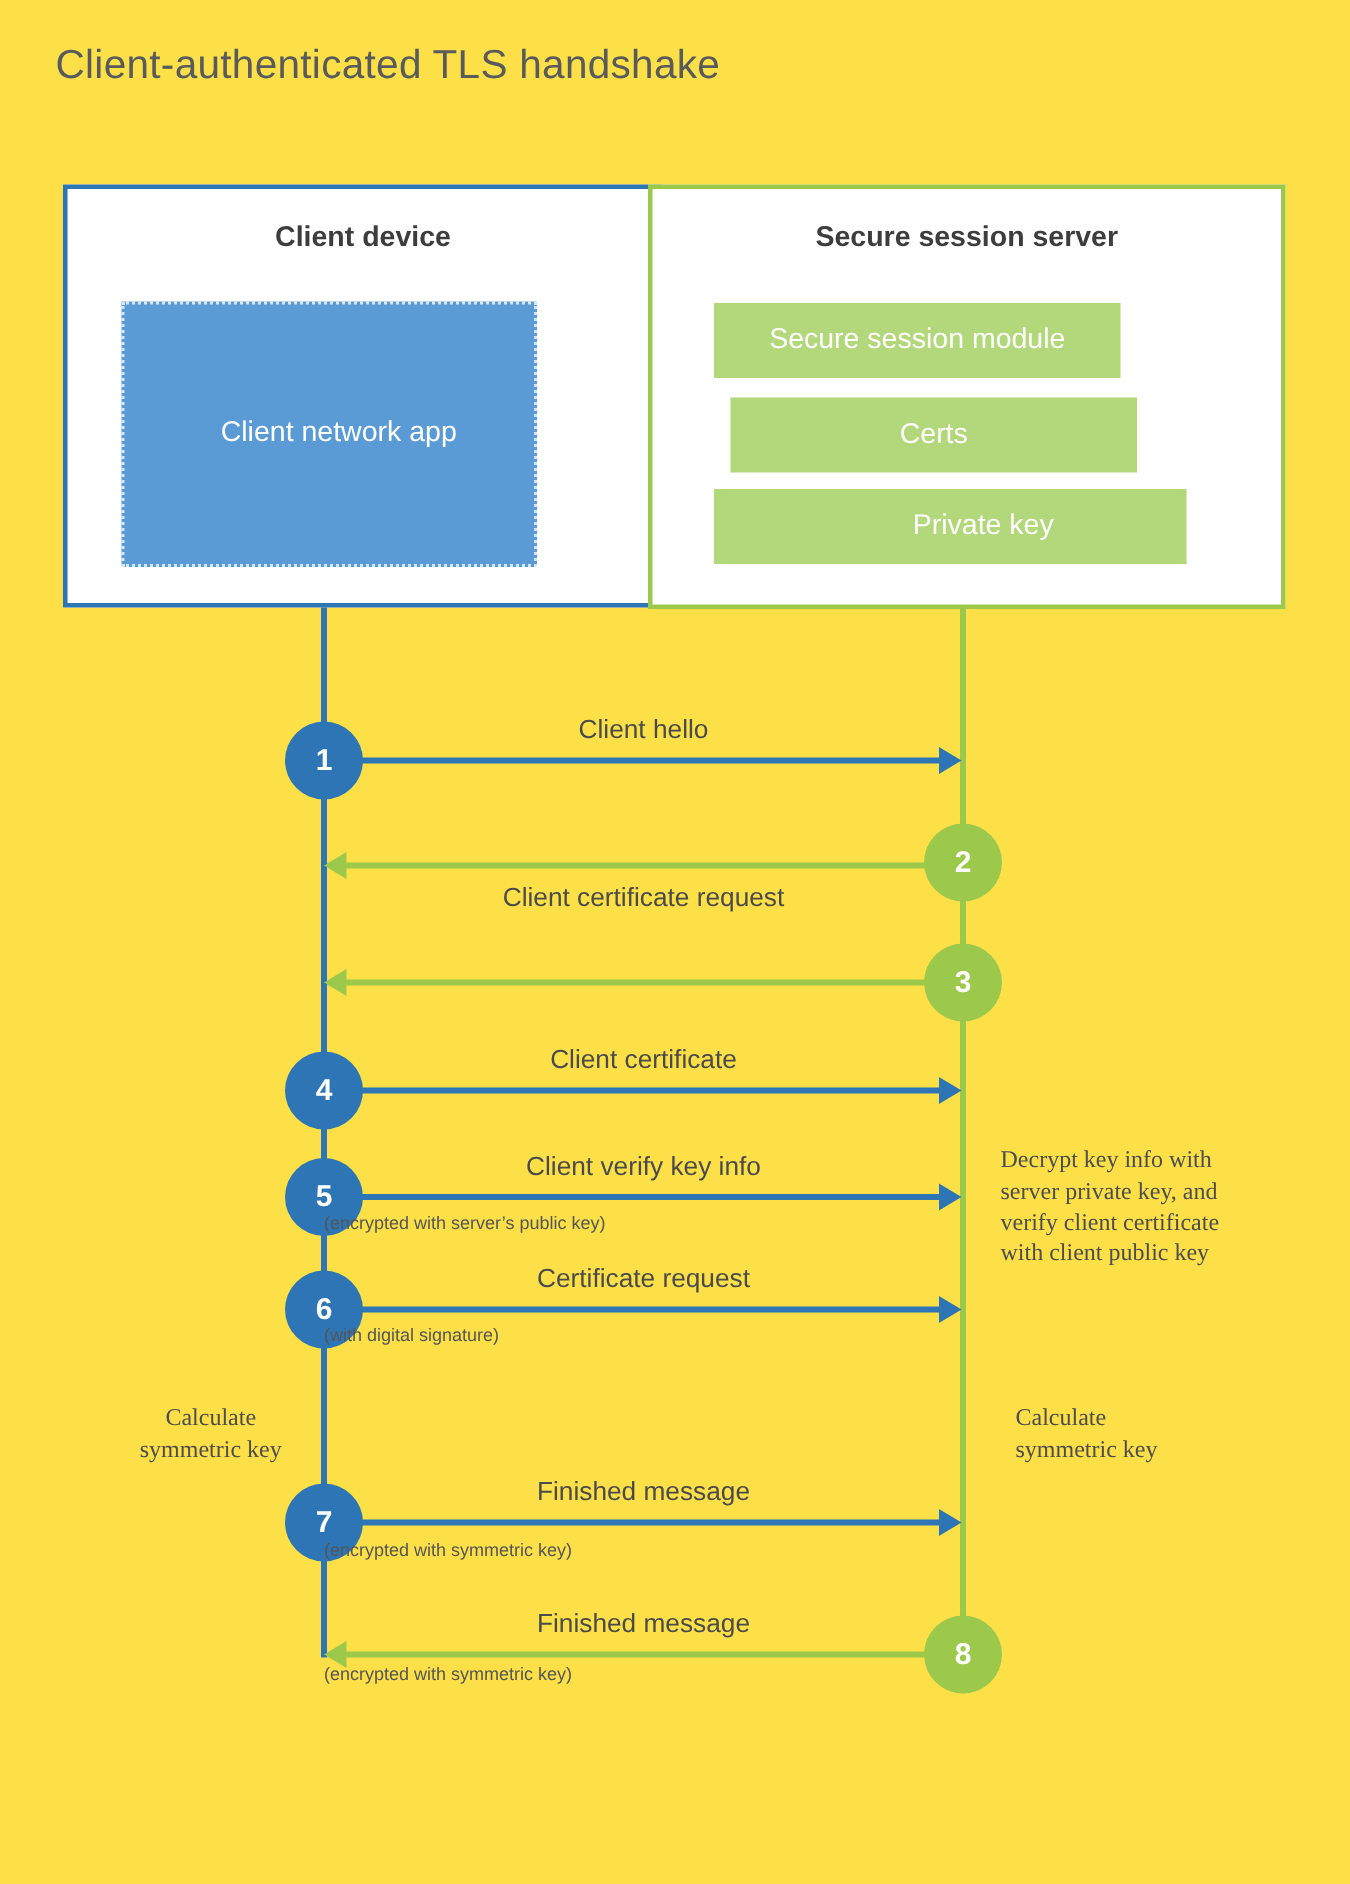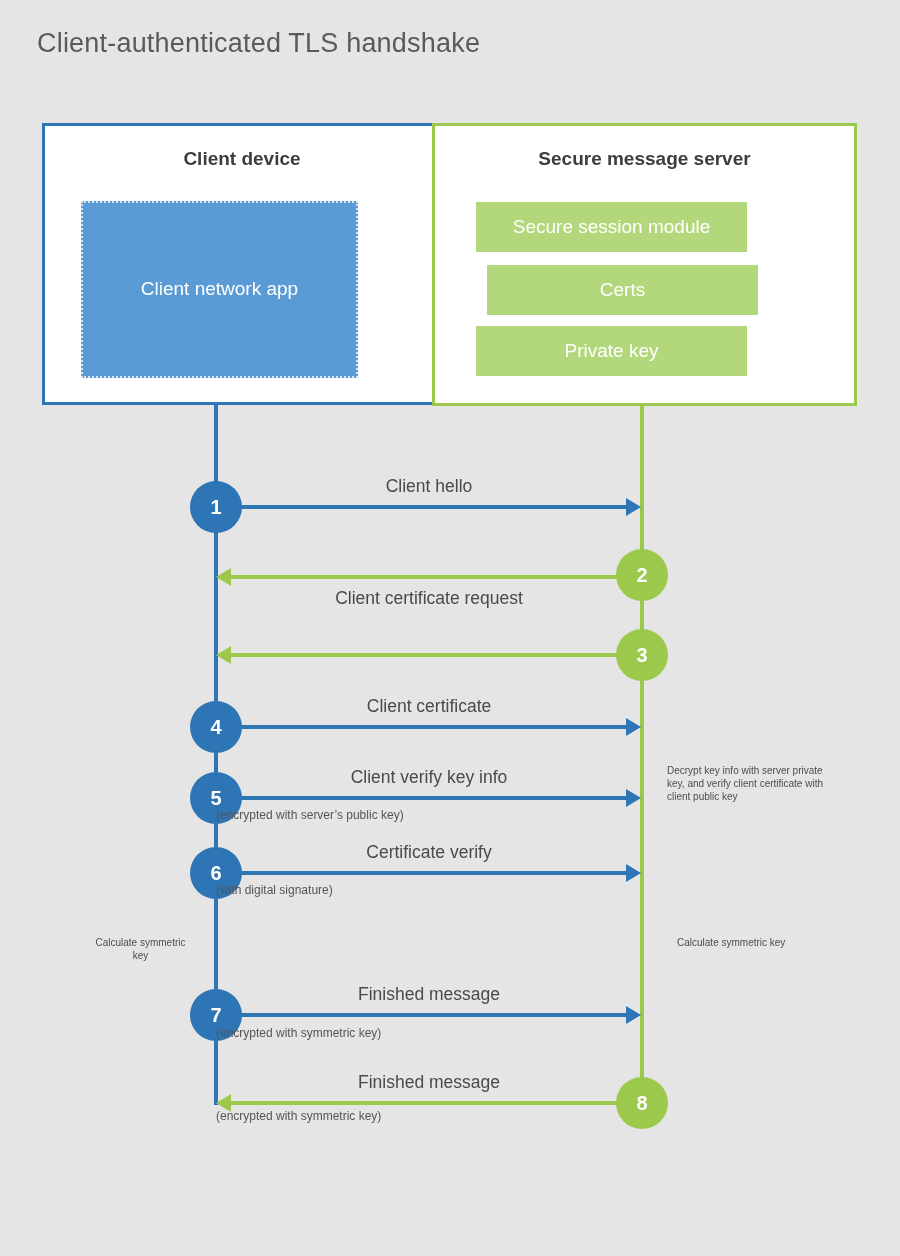--- a/index.html
+++ b/index.html
@@ -1,43 +1,43 @@
 <!DOCTYPE html>
 <html style="--blue: #2e75b6; --blue_fill: #5b9bd5; --green: #9cc84b; --green_fill: #b3d87c; --text_dark: #3d3d3d; --text_gray: #4a4a4a; --title_gray: #595a5c;"><head>
 <meta charset="utf-8">
 <style>
   html,body{margin:0;padding:0;background:#fff;}
   #canvas{
-    position:relative;width:900px;height:1256px;background:#e5e5e5;overflow:hidden;
+    position:relative;width:900px;height:1256px;background:#fde047;overflow:hidden;
     font-family:"Liberation Sans","DejaVu Sans",sans-serif;
   }
   .abs{position:absolute;}
   
   .page-title{
     left:37px;top:28px;font-size:27px;font-weight:300;color:#595a5c;letter-spacing:.2px;
   }
   
   .actor-box{box-sizing:border-box;background:#fff;}
   .client-box{left:42px;top:123px;width:400px;height:282px;border:3px solid var(--blue);}
   .server-box{left:432px;top:123px;width:425px;height:283px;border:3px solid var(--green);}
   .actor-title{
     position:absolute;left:0;right:0;top:22px;text-align:center;
     font-size:19px;font-weight:bold;color:#3d3d3d;
   }
   .app-box{
     position:absolute;left:36px;top:75px;width:277px;height:177px;box-sizing:border-box;
     background:var(--blue_fill);border:2px dotted rgba(255,255,255,.75);
     display:flex;align-items:center;justify-content:center;
   }
-  .app-label{width:170px;text-align:center;color:#fff;font-size:19px;line-height:1.5;}
+  .app-label{width:170px;text-align:right;color:#fff;font-size:19px;line-height:1.5;}
   .module-bar{
     position:absolute;left:41px;width:271px;height:50px;background:var(--green_fill);
     display:flex;align-items:center;justify-content:center;color:#fff;font-size:19px;
   }
-  .bar-0{top:76px;} .bar-1{top:139px;margin-left:11px;} .bar-2{top:200px;}
+  .bar-0{top:76px;} .bar-1{top:139px;margin-left:11px;} .bar-2{top:200px;padding-left:44px;}
   
   .lifeline{width:4px;}
   .client-lifeline{left:214px;top:405px;height:700px;background:var(--blue);}
   .server-lifeline{left:640px;top:406px;height:697px;background:var(--green);}
   
   .circle{
     width:52px;height:52px;border-radius:50%;display:flex;align-items:center;justify-content:center;
     color:#fff;font-size:20px;font-weight:bold;
   }
   .circle.blue{background:var(--blue);}
@@ -48,41 +48,41 @@
   .head{width:0;height:0;border-top:9px solid transparent;border-bottom:9px solid transparent;}
   .head.right{border-left:15px solid var(--blue);}
   .head.left{border-right:15px solid var(--green);}
   .msg-label{
     left:216px;width:426px;text-align:center;font-size:17.5px;color:#4a4a4a;
   }
   .msg-sub{
     left:216px;width:426px;text-align:left;font-size:12px;color:#555;
   }
   
-  .note{font-size:10px;color:#4d4d4d;line-height:1.3;}
+  .note{font-size:16px;color:#4d4d4d;line-height:1.3;font-family:Liberation Serif, serif;}
   .note-decrypt{left:667px;top:764px;width:168px;text-align:left;}
   .note-calc-left{left:88px;top:936px;width:105px;text-align:center;}
   .note-calc-right{left:677px;top:936px;width:110px;text-align:left;}
 </style>
 </head>
 <body>
 
 <div id="canvas">
 
   <div class="abs page-title">Client-authenticated TLS handshake</div>
 
   <div class="abs actor-box client-box">
     <div class="actor-title">Client device</div>
     <div class="app-box">
       <div class="app-label">Client network app</div>
     </div>
   </div>
 
   <div class="abs actor-box server-box">
-    <div class="actor-title">Secure message server</div>
+    <div class="actor-title">Secure session server</div>
     <div class="module-bar bar-0">
       <span>Secure session module</span>
     </div>
     <div class="module-bar bar-1">
       <span>Certs</span>
     </div>
     <div class="module-bar bar-2">
       <span>Private key</span>
     </div>
   </div>
@@ -118,21 +118,21 @@
   </div>
 
   <div class="abs msg-label" style="top:767px">Client verify key info</div>
   <div class="abs hline blue" style="left:216px;top:796px;width:412px"></div>
   <div class="abs head right" style="left:626px;top:789px"></div>
   <div class="abs circle blue" style="left:190px;top:772px">
     <span>5</span>
   </div>
   <div class="abs msg-sub" style="top:808px">(encrypted with server’s public key)</div>
 
-  <div class="abs msg-label" style="top:842px">Certificate verify</div>
+  <div class="abs msg-label" style="top:842px">Certificate request</div>
   <div class="abs hline blue" style="left:216px;top:871px;width:412px"></div>
   <div class="abs head right" style="left:626px;top:864px"></div>
   <div class="abs circle blue" style="left:190px;top:847px">
     <span>6</span>
   </div>
   <div class="abs msg-sub" style="top:883px">(with digital signature)</div>
 
   <div class="abs note note-decrypt">Decrypt key info with server private key, and verify client certificate with client public key</div>
   <div class="abs note note-calc-left">Calculate symmetric key</div>
   <div class="abs note note-calc-right">Calculate symmetric key</div>

